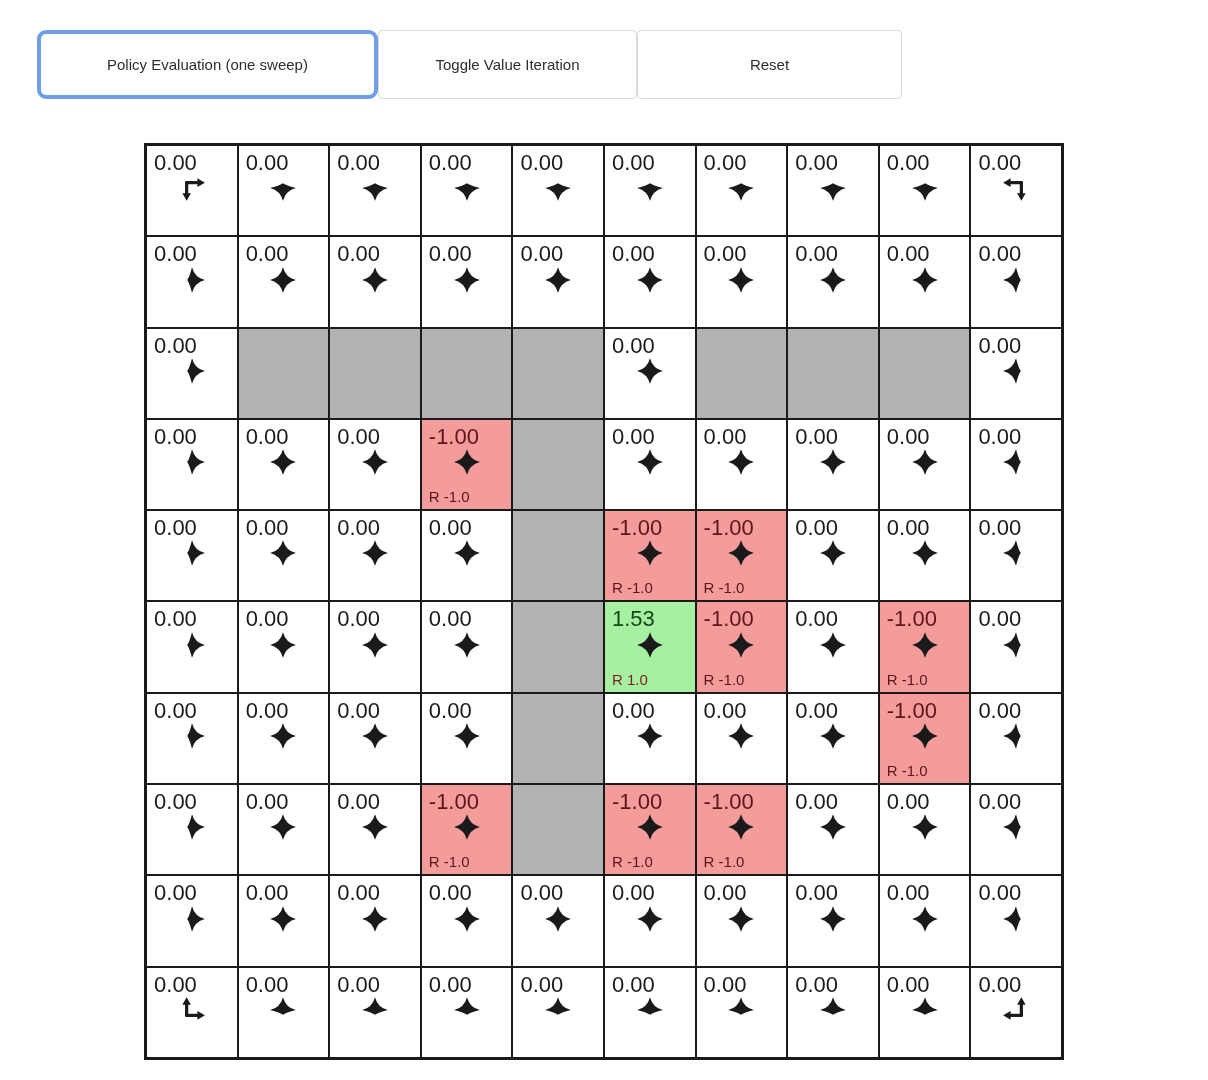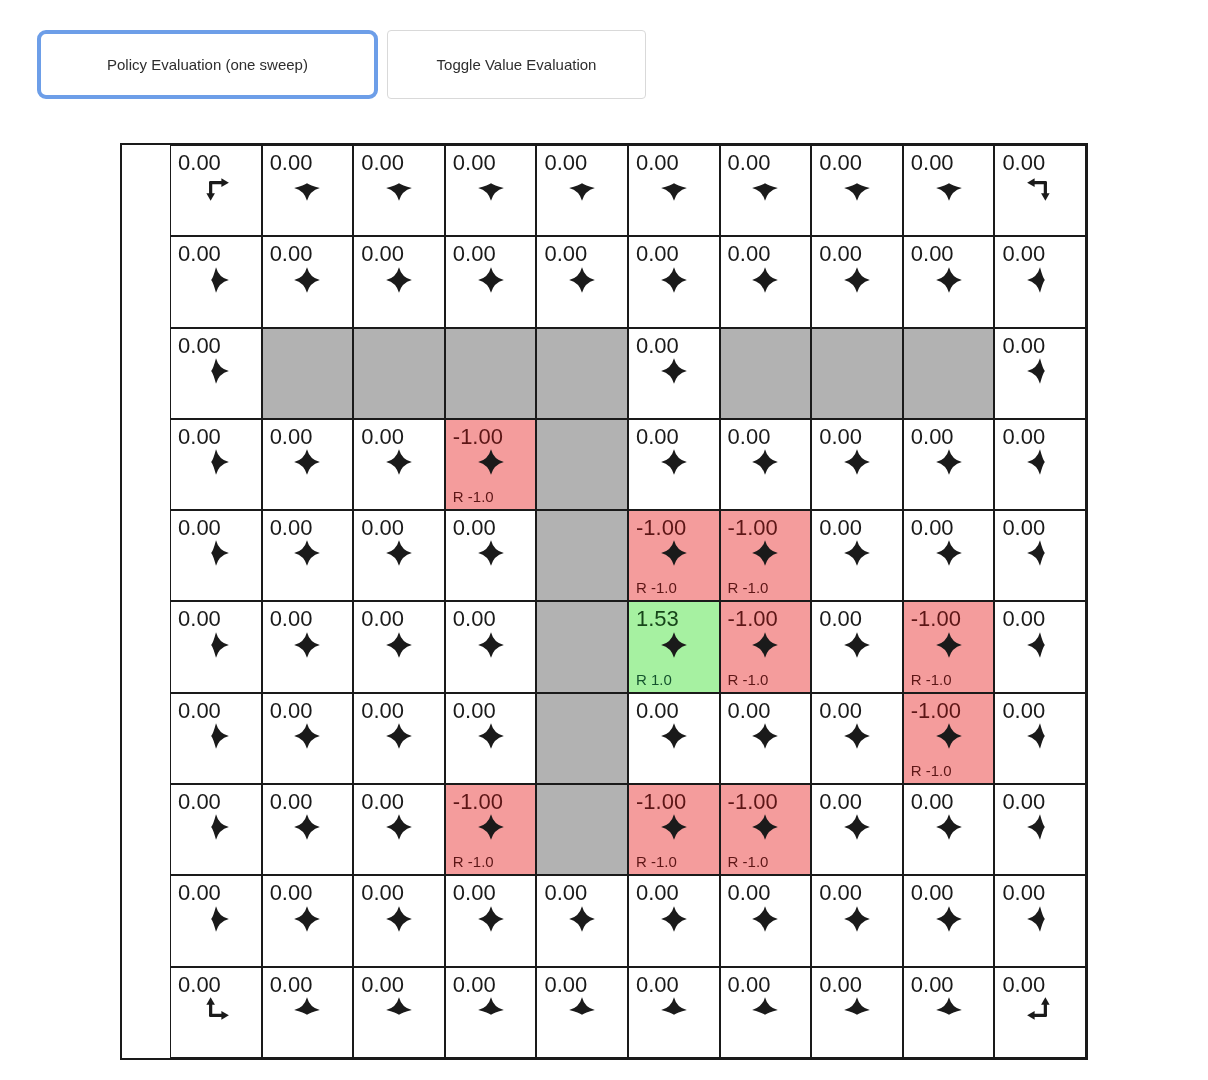--- a/index.html
+++ b/index.html
@@ -1,40 +1,41 @@
 <!DOCTYPE html>
 <html><head>
 <meta charset="utf-8">
 <style>
   html,body{margin:0;padding:0;background:#ffffff;}
   body{width:1208px;height:1080px;font-family:"Liberation Sans",sans-serif;overflow:hidden;}
 
-  .toolbar{display:flex;gap:9px;padding:30px 0 0 37px;}
+  .toolbar{display:flex;padding:30px 0 0 37px;}
   .btn{box-sizing:border-box;height:69px;background:#ffffff;border:1px solid #d9d9d9;
        border-radius:4px;display:flex;align-items:center;justify-content:center;
        font-size:15px;color:#2e2e2e;cursor:pointer;padding:0 10px;}
   .btn:nth-of-type(1){width:341px;}
   .btn:nth-of-type(2){width:259px;}
   .btn:nth-of-type(3){width:265px;}
   .btn:nth-of-type(4){width:258px;}
   .btn.focused{border-width:4px;border-radius:9px;}
 
-  .gridwrap{width:max-content;margin:44px auto 0;border:2px solid #1a1a1a;padding-left:48px;}
+  .gridwrap{width:max-content;margin:44px auto 0;border:2px solid #1a1a1a;}
   .grid{display:grid;grid-template-columns:repeat(10,91.6px);grid-auto-rows:91.3px;}
   .cell{box-sizing:border-box;border:1px solid #1a1a1a;position:relative;background:#ffffff;}
   .val{font-size:22px;line-height:1.15;padding:4px 0 0 7px;color:#1a1a1a;white-space:nowrap;}
   .glyph{display:flex;justify-content:center;margin-top:-2px;}
   .reward{position:absolute;left:7px;bottom:4px;font-size:15px;white-space:nowrap;}
 </style>
 </head>
 <body>
 
 <div class="toolbar">
   <button class="btn focused" style="border-color: rgb(109, 158, 232);">Policy Evaluation (one sweep)</button>
-  <button class="btn">Toggle Value Evaluation</button>
+  <button class="btn">Toggle Value Iteration</button>
+  <button class="btn">Reset</button>
 </div>
 
 <div class="gridwrap">
   <div class="grid" id="grid">
       <div class="cell" style="background: rgb(255, 255, 255);">
         <div class="val" style="color: rgb(26, 26, 26);">0.00</div>
         <div class="glyph">
           <svg width="30" height="30" viewBox="0 0 28 28">
             <line x1="9" y1="9" x2="9" y2="19" stroke="#1a1a1a" stroke-width="3" stroke-linecap="round"></line>
             <line x1="9" y1="9" x2="19" y2="9" stroke="#1a1a1a" stroke-width="3" stroke-linecap="round"></line>
@@ -411,21 +412,21 @@
         </div>
       </div>
       <div class="cell" style="background: rgb(178, 178, 178);"></div>
       <div class="cell" style="background: rgb(166, 241, 161);">
         <div class="val" style="color: rgb(23, 69, 26);">1.53</div>
         <div class="glyph">
           <svg width="30" height="30" viewBox="0 0 28 28">
             <path d="M 14 2 Q 16.5 11.5 26 14 Q 16.5 16.5 14 26 Q 11.5 16.5 2 14 Q 11.5 11.5 14 2 Z" fill="#1a1a1a"></path>
           </svg>
         </div>
-        <div class="reward" style="color: #14532d;">R 1.0</div>
+        <div class="reward" style="color: #7f1d1d;">R 1.0</div>
       </div>
       <div class="cell" style="background: rgb(244, 156, 156);">
         <div class="val" style="color: rgb(92, 22, 22);">-1.00</div>
         <div class="glyph">
           <svg width="30" height="30" viewBox="0 0 28 28">
             <path d="M 14 2 Q 16.5 11.5 26 14 Q 16.5 16.5 14 26 Q 11.5 16.5 2 14 Q 11.5 11.5 14 2 Z" fill="#1a1a1a"></path>
           </svg>
         </div>
         <div class="reward" style="color: rgb(92, 22, 22);">R -1.0</div>
       </div>

